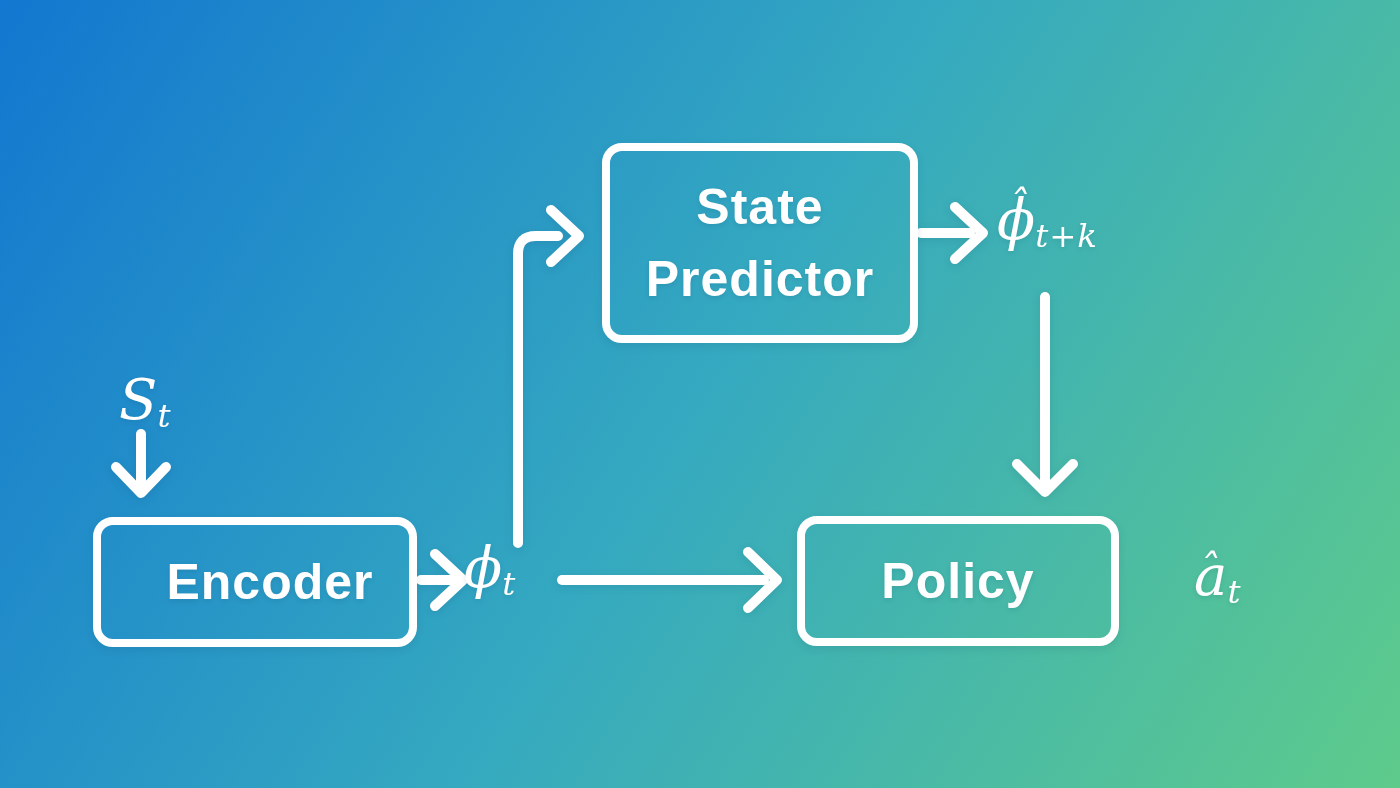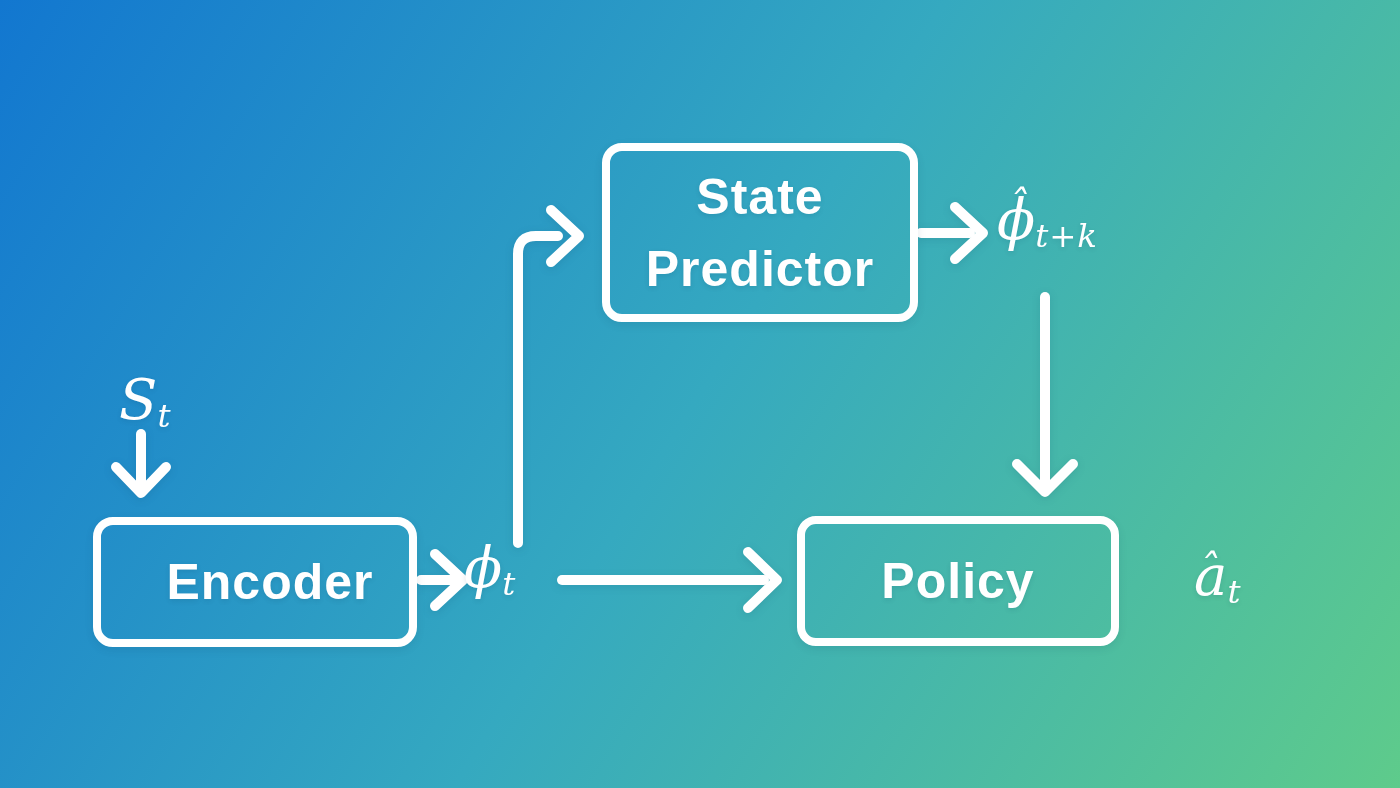--- a/index.html
+++ b/index.html
@@ -20,23 +20,23 @@
   }
   .arrows{filter:drop-shadow(0 2px 4px rgba(10,50,80,0.12));}
   .node{
     position:absolute;
     box-sizing:border-box;
     border:8px solid var(--stroke,#ffffff);
     border-radius:20px;
     display:flex;align-items:center;justify-content:center;
     box-shadow:0 3px 8px rgba(10,50,80,0.10);
   }
-  .node-predictor{left:602px;top:143px;width:316px;height:179px;}
+  .node-predictor{left:602px;top:143px;width:316px;height:200px;}
   .node-encoder{left:93px;top:517px;width:324px;height:130px;padding-left:30px;}
-  .node-policy{left:797px;top:516px;width:322px;height:130px;border-radius:19px;}
+  .node-policy{left:797px;top:516px;width:322px;height:130px;}
   .node-label{
     font-weight:700;font-size:50px;line-height:1.44;
     color:#ffffff;text-align:center;letter-spacing:1px;
     text-shadow:0 2px 5px rgba(10,50,80,0.12);
     padding:0 10px;
   }
   .math{
     position:absolute;
     color:#ffffff;
     font-family:"DejaVu Serif","Liberation Serif",serif;

